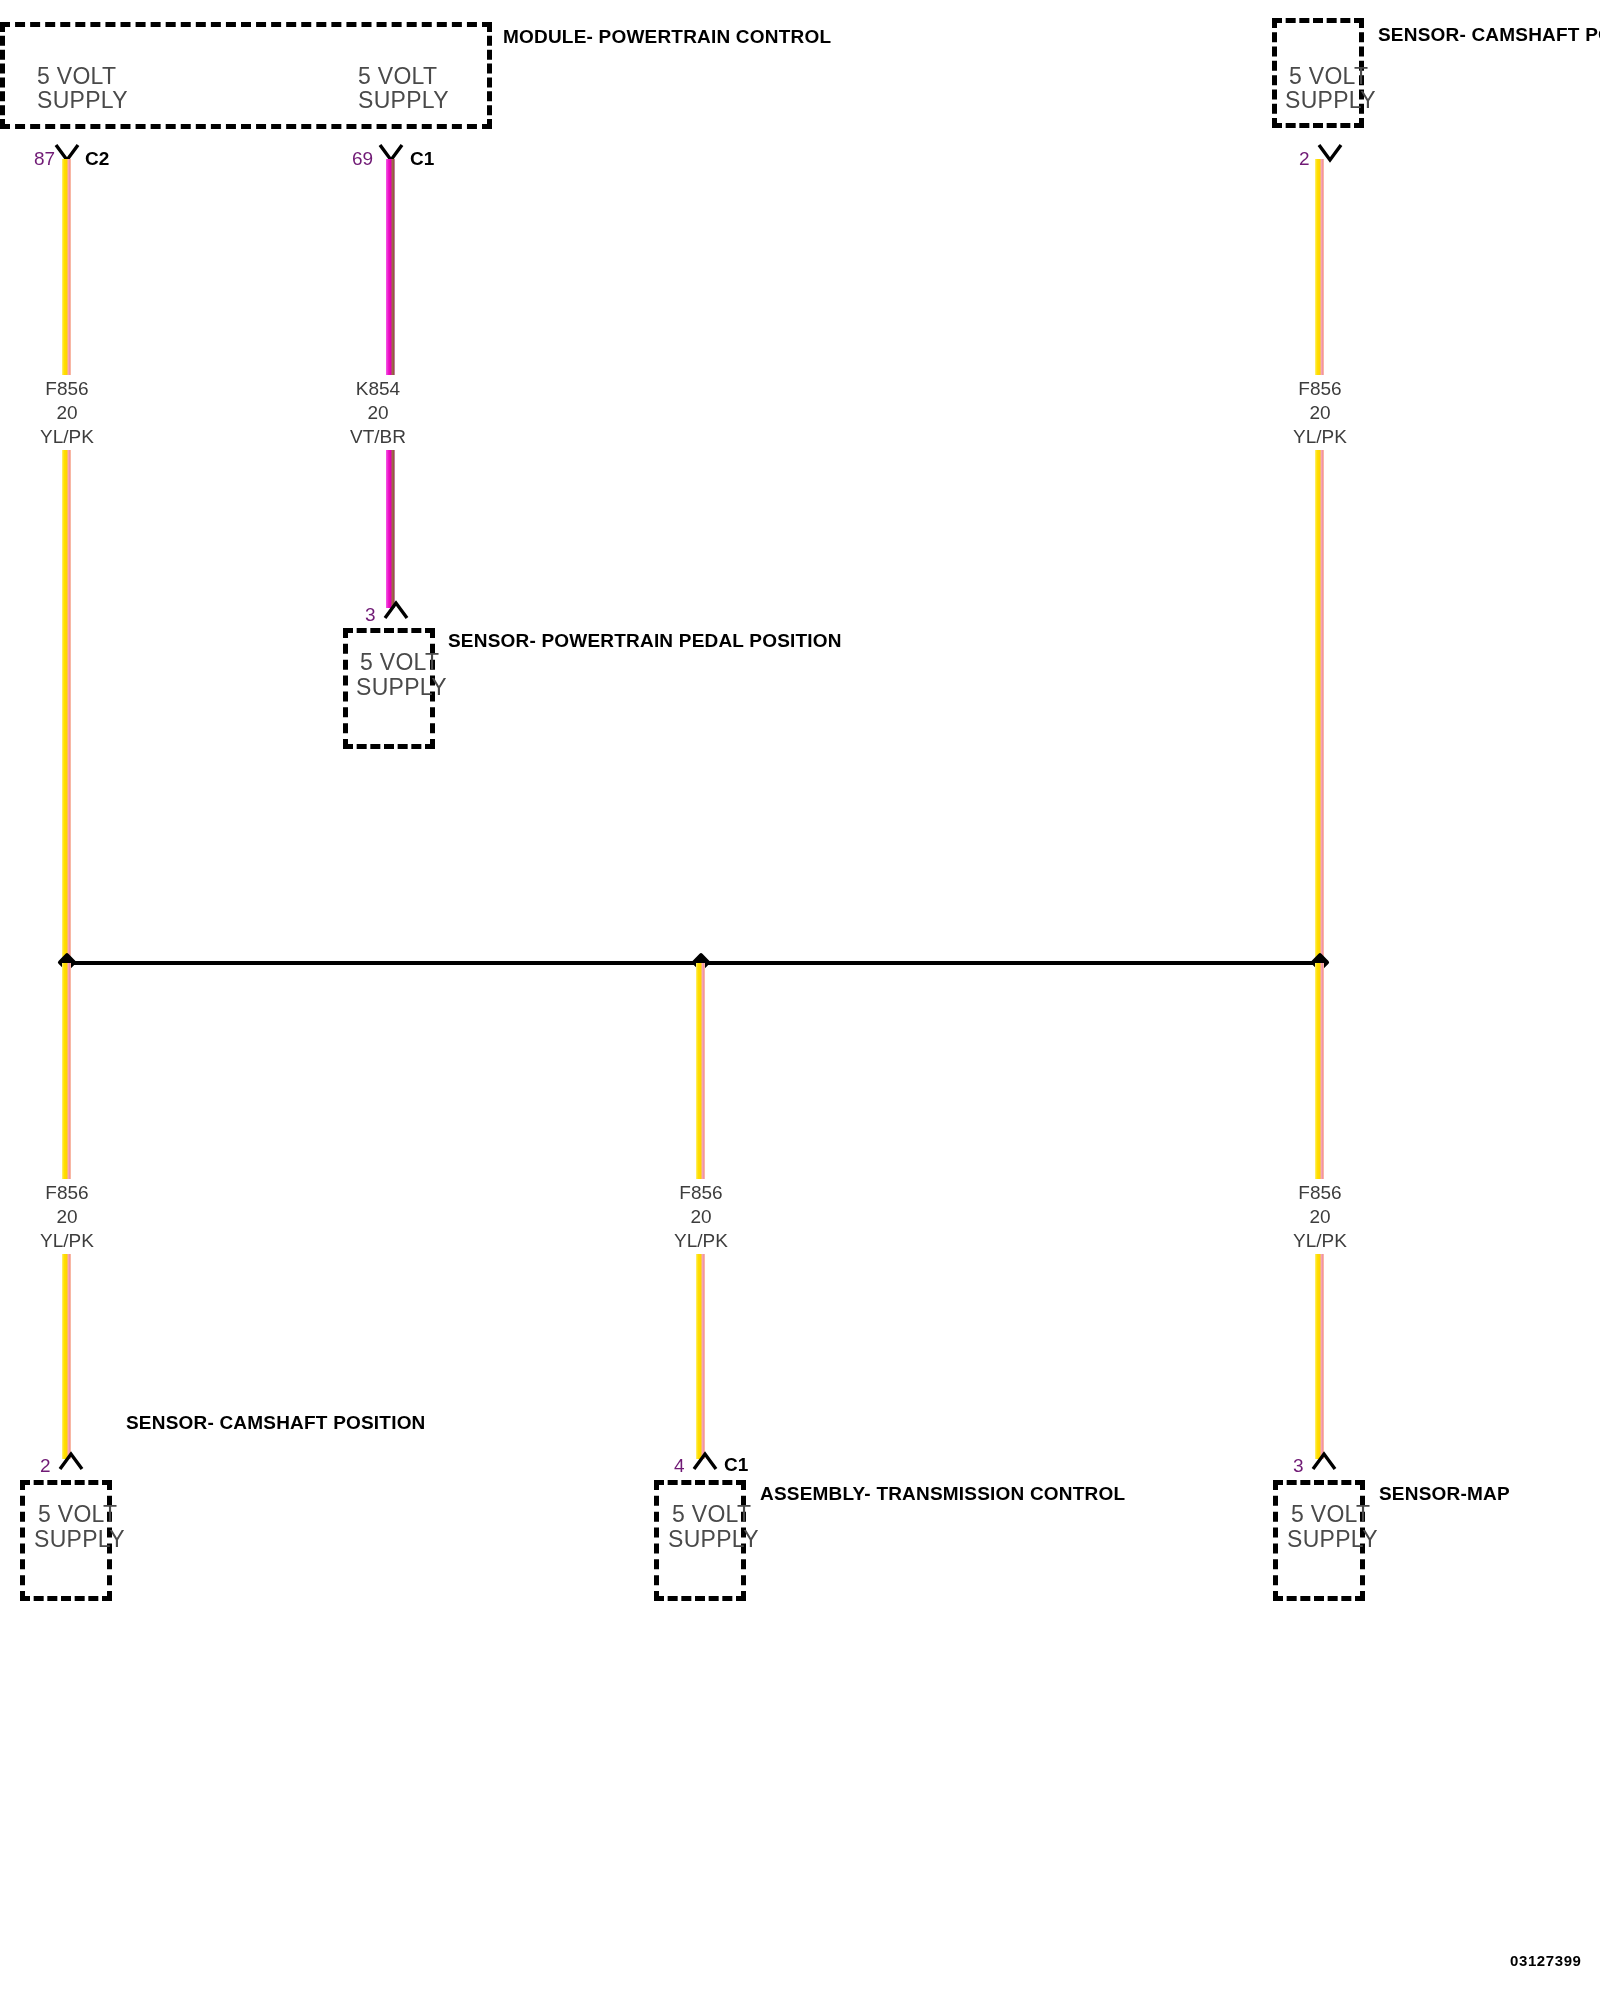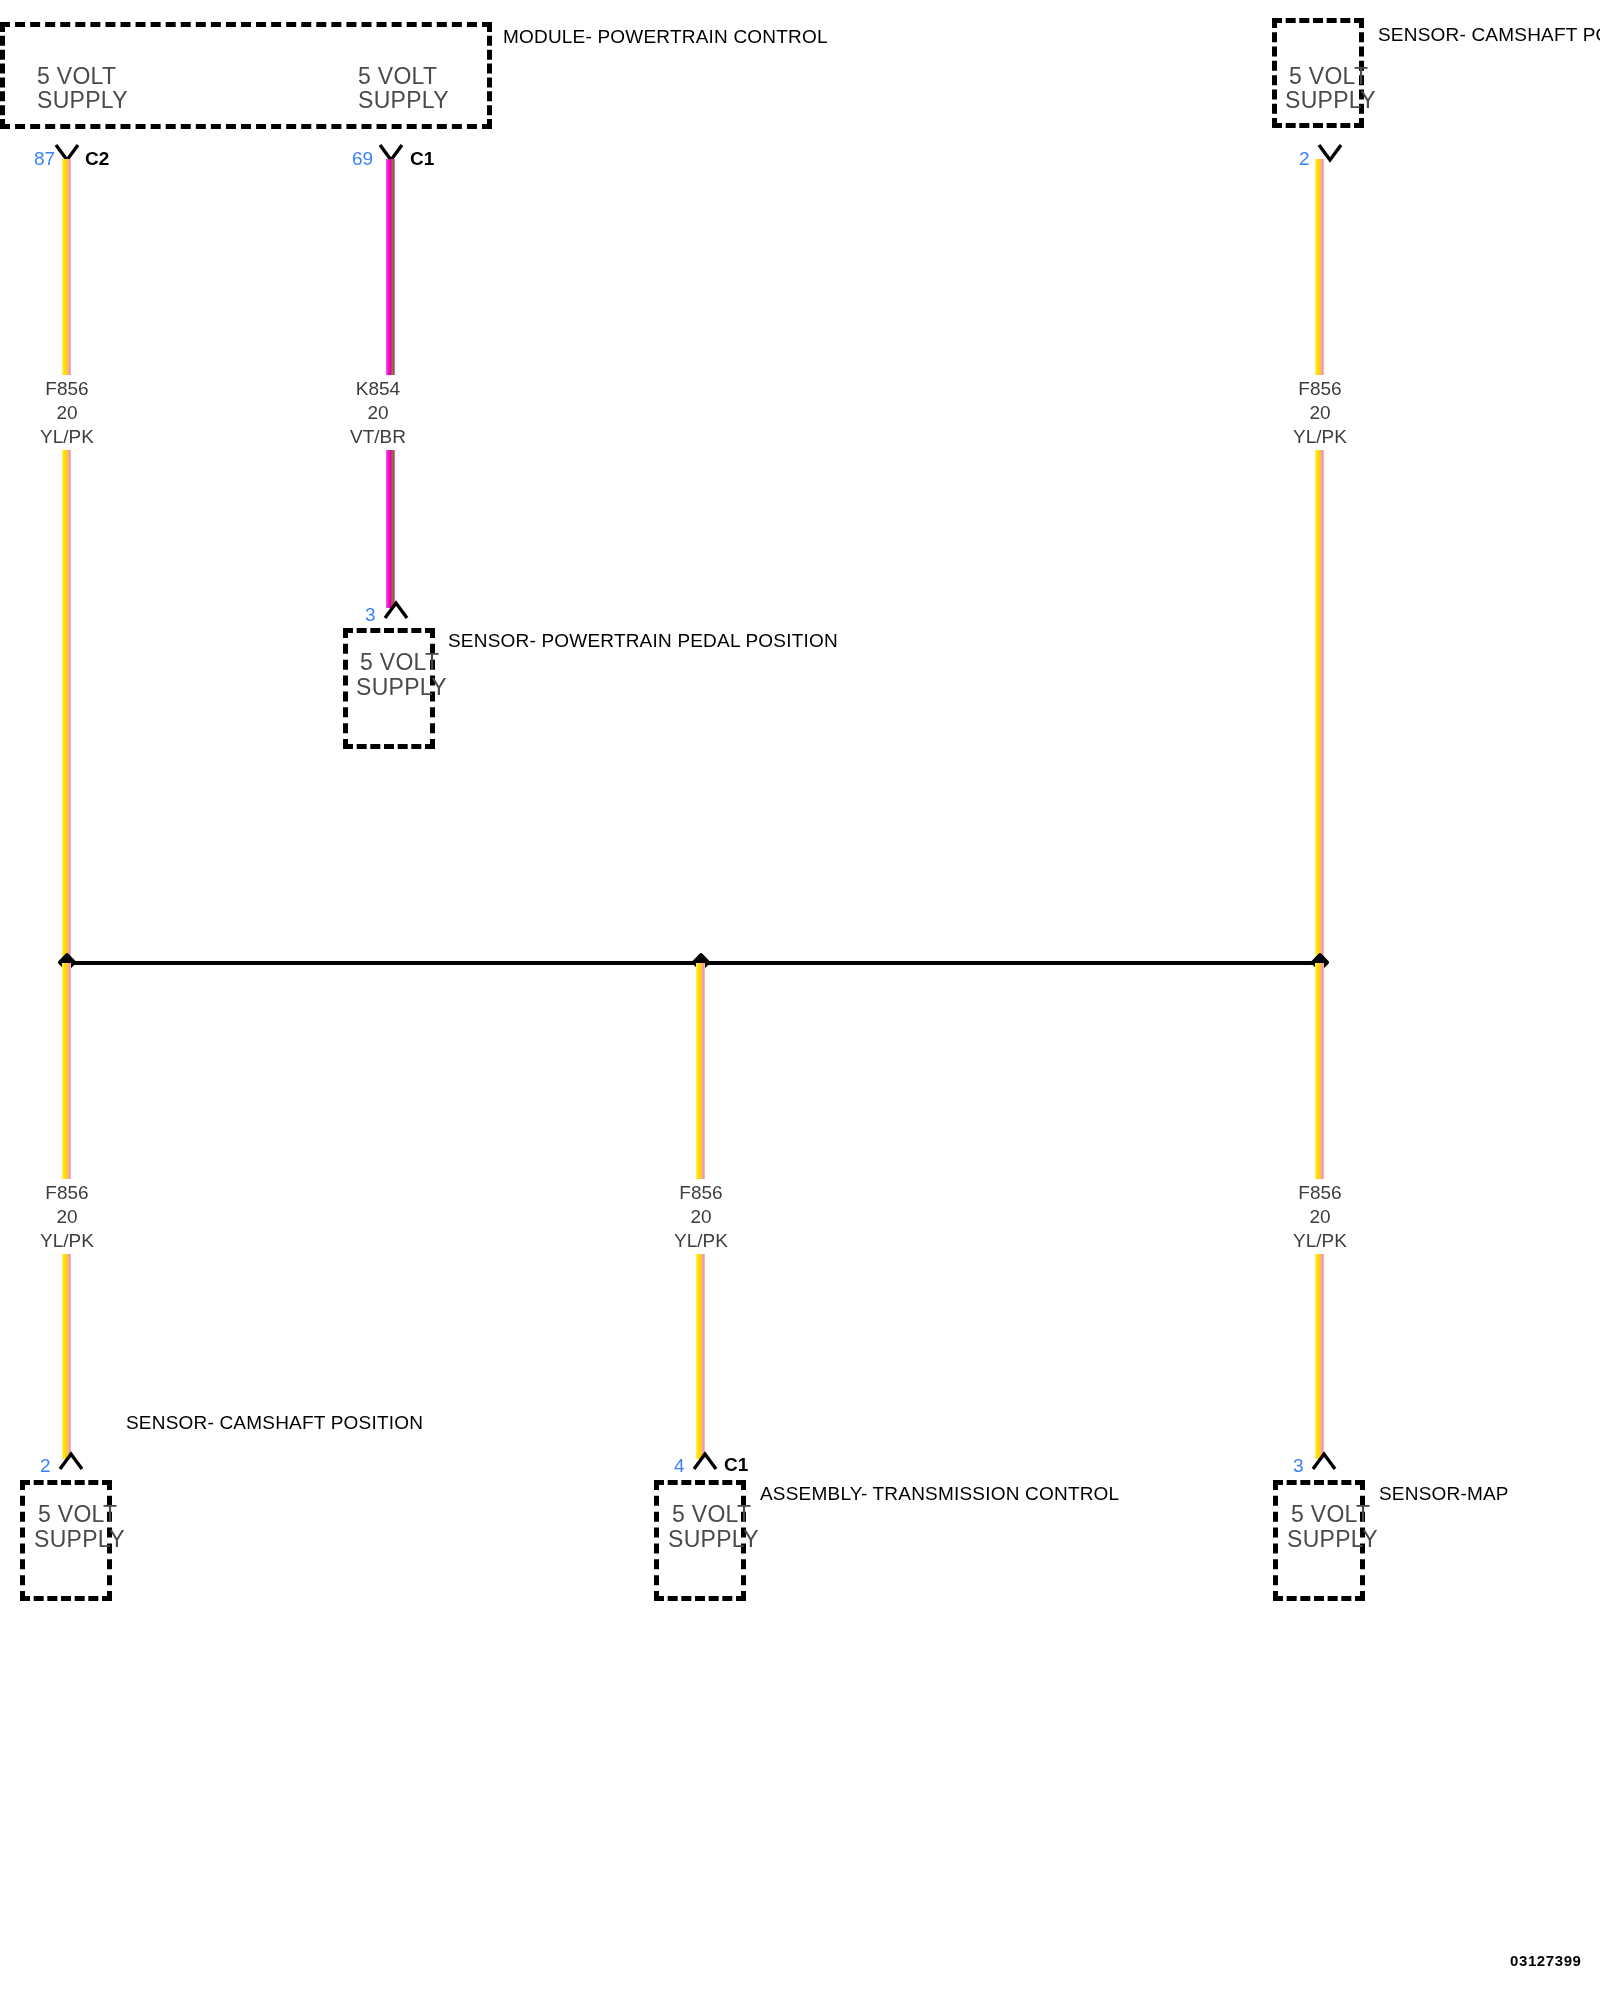--- a/index.html
+++ b/index.html
@@ -35,33 +35,33 @@
     color: #4a4a4a;
     white-space: nowrap;
     letter-spacing: 0.3px;
   }
 
   
   .complabel {
     position: absolute;
     font-family: "Liberation Sans", sans-serif;
     font-size: 19px;
-    font-weight: normal;
+    font-weight: bold;
     color: #000000;
     white-space: nowrap;
     line-height: 22px;
     letter-spacing: 0.2px;
   }
 
   
   .pinnum {
     position: absolute;
     font-family: "Liberation Sans", sans-serif;
     font-size: 19px;
-    color: #3b82f6;
+    color: #701a75;
     white-space: nowrap;
   }
 
   
   .connid {
     position: absolute;
     font-family: "Liberation Sans", sans-serif;
     font-size: 19px;
     font-weight: bold;
     color: #000000;

